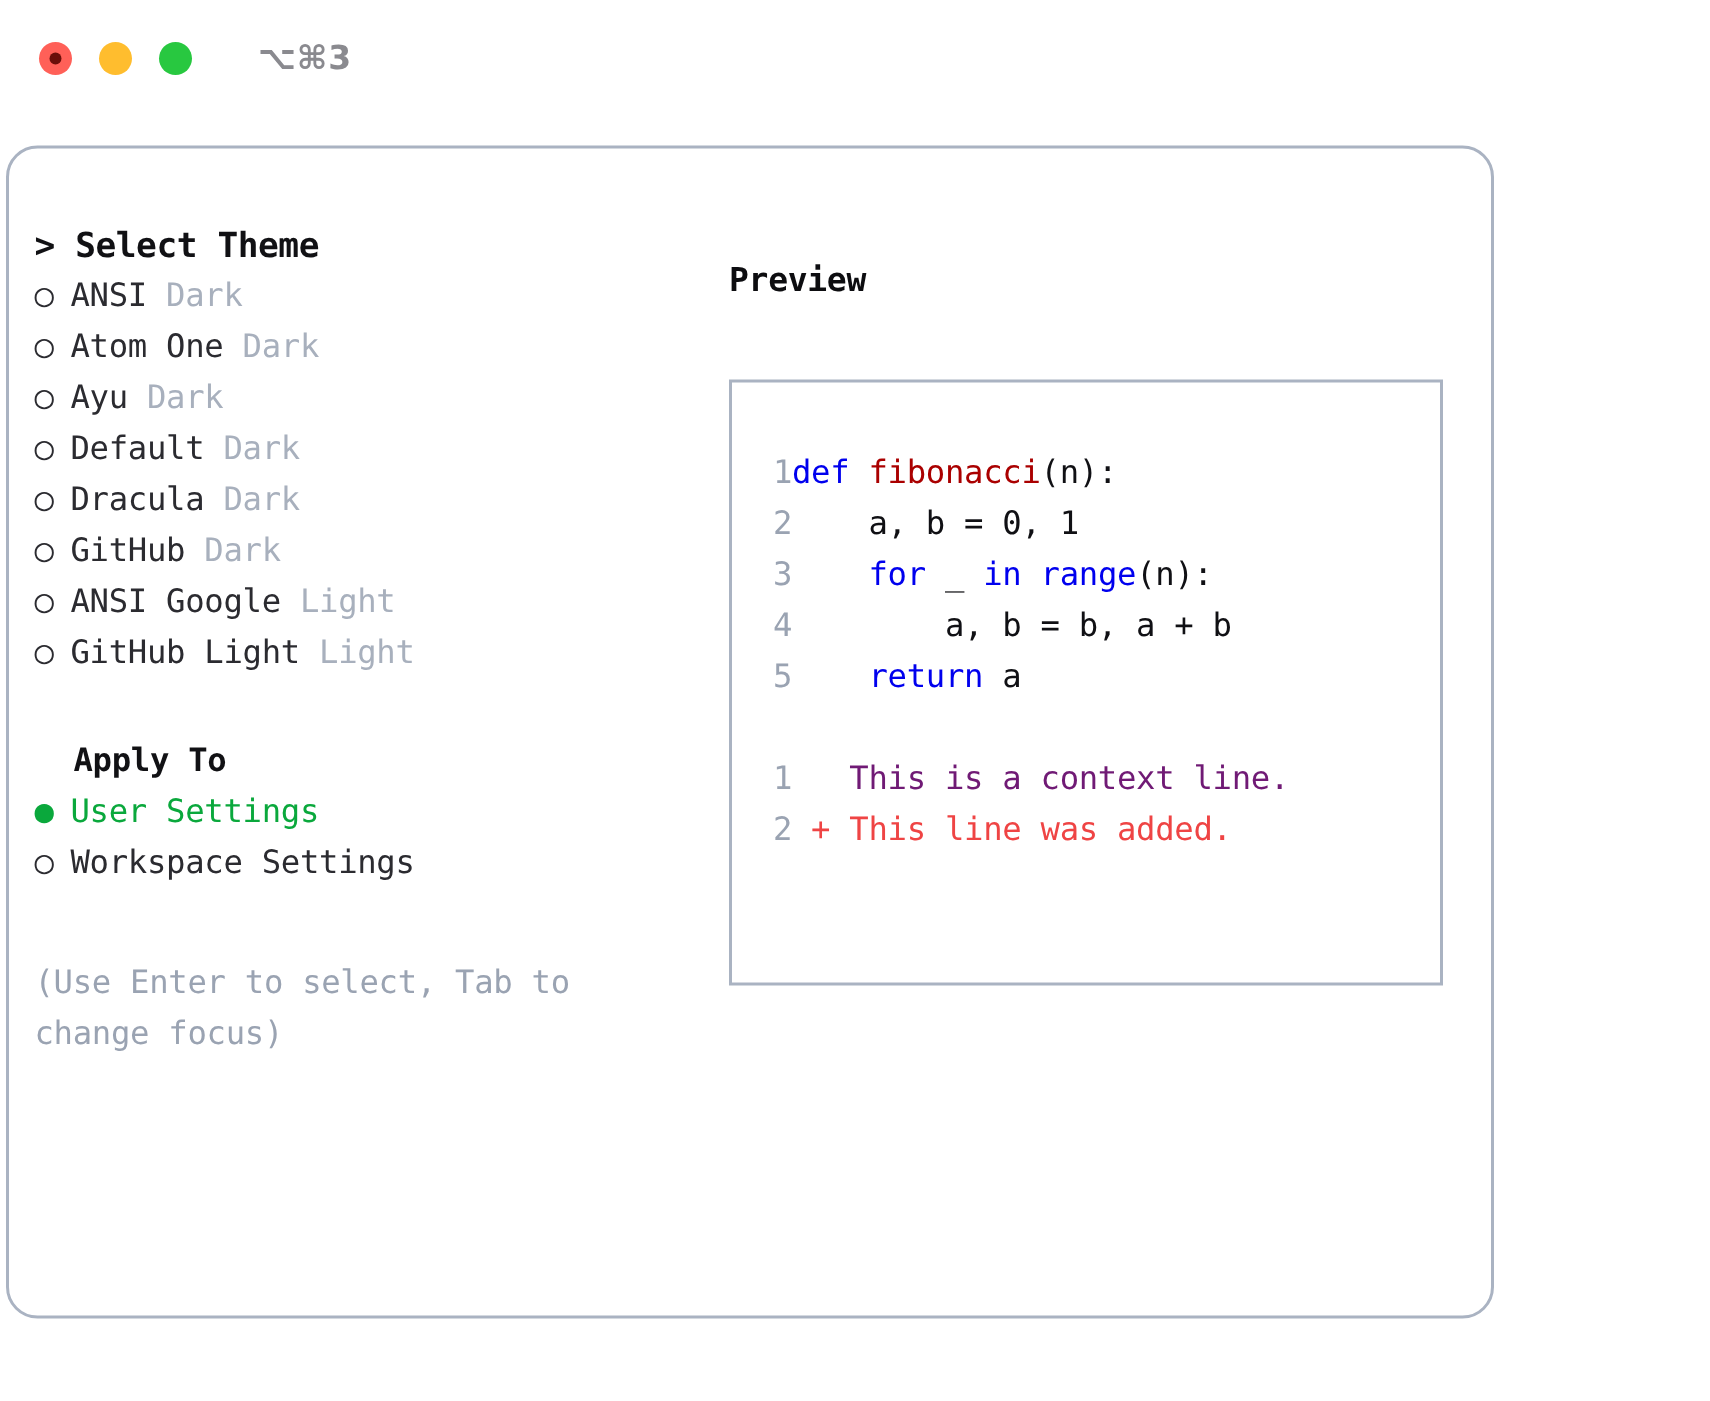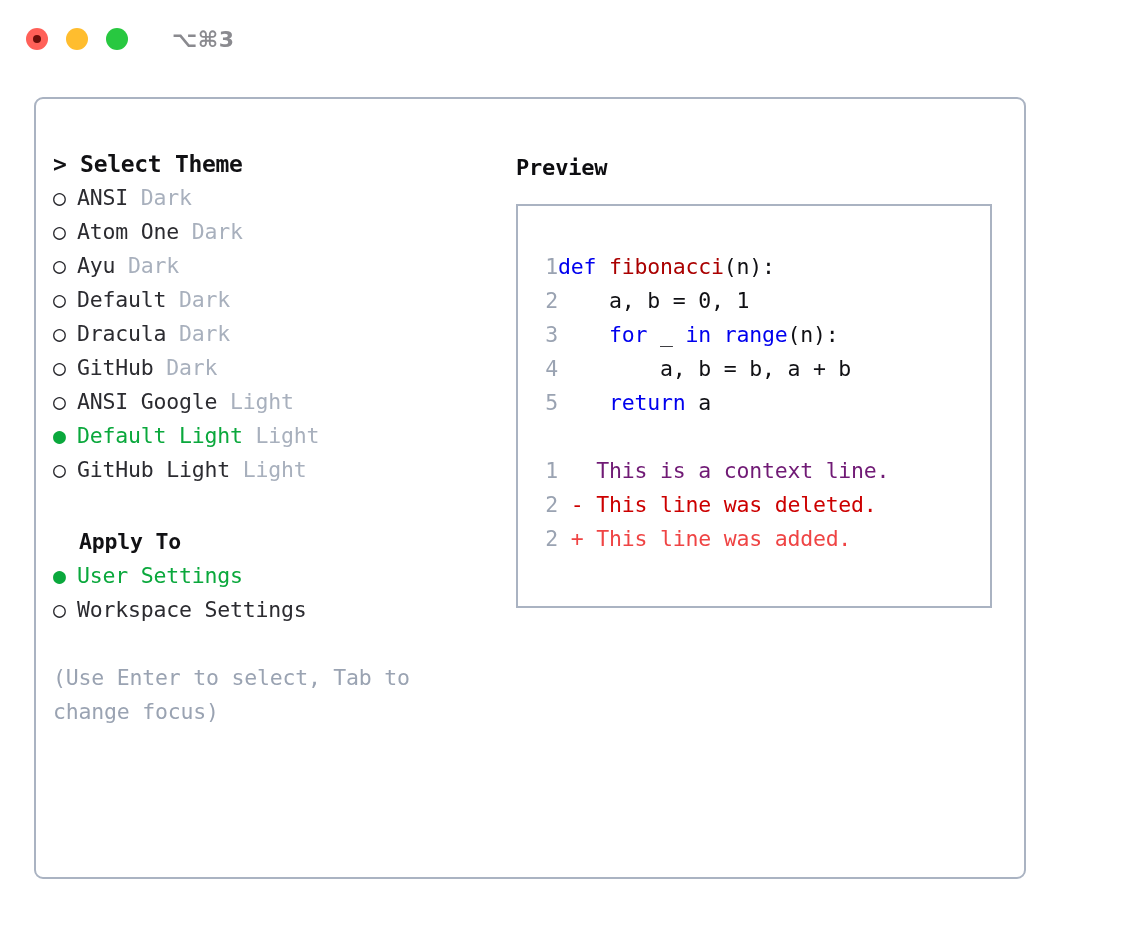--- a/index.html
+++ b/index.html
@@ -60,26 +60,26 @@
     font-size: 22px;
     font-weight: bold;
     color: #8a8a8f;
     letter-spacing: 0.5px;
     font-family: "DejaVu Sans", "Liberation Sans", sans-serif;
   }
 
   
   .panel {
     position: absolute;
-    left: 34px;
+    left: 4px;
     top: 97px;
     width: 992px;
     height: 782px;
     border: 2px solid #aab3c2;
-    border-radius: 9px;
+    border-radius: 21px;
     box-sizing: border-box;
     background: #ffffff;
   }
 
   .panel-inner {
     position: absolute;
     inset: 0;
     display: flex;
   }
 
@@ -128,39 +128,40 @@
   .spacer-lg { height: 38px; }
   .spacer-md { height: 34px; }
 
   .hint {
     font-size: 21.5px;
     line-height: 34px;
     color: #9aa3b2;
     width: 410px;
     white-space: pre-wrap;
     letter-spacing: -0.2px;
+    margin-top: 12px;
   }
 
   
   .right-col {
     flex: 1;
-    padding: 52px 0 0 0;
+    padding: 72px 0 0 0;
     box-sizing: border-box;
   }
   .preview-title {
     font-size: 22px;
     font-weight: bold;
     color: #0d0d10;
     height: 34px;
     line-height: 34px;
     letter-spacing: -0.2px;
   }
 
   .preview-box {
-    margin-top: 19px;
+    margin-top: 48px;
     width: 476px;
     height: 404px;
     border: 2px solid #aab3c2;
     box-sizing: border-box;
     background: #ffffff;
     padding: 44px 0 0 14px;
   }
 
   .code-line {
     font-size: 21.5px;
@@ -205,21 +206,20 @@
       <div class="left-col">
         <div class="list-head">&gt; Select Theme</div>
         <div id="theme-rows">
             <div class="row"><span class="marker off">○</span><span class="label">ANSI</span><span class="badge"> Dark</span></div>
             <div class="row"><span class="marker off">○</span><span class="label">Atom One</span><span class="badge"> Dark</span></div>
             <div class="row"><span class="marker off">○</span><span class="label">Ayu</span><span class="badge"> Dark</span></div>
             <div class="row"><span class="marker off">○</span><span class="label">Default</span><span class="badge"> Dark</span></div>
             <div class="row"><span class="marker off">○</span><span class="label">Dracula</span><span class="badge"> Dark</span></div>
             <div class="row"><span class="marker off">○</span><span class="label">GitHub</span><span class="badge"> Dark</span></div>
             <div class="row"><span class="marker off">○</span><span class="label">ANSI Google</span><span class="badge"> Light</span></div>
-            <div class="row selected"><span class="marker on">●</span><span class="label">Default Light</span><span class="badge"> Light</span></div>
             <div class="row"><span class="marker off">○</span><span class="label">GitHub Light</span><span class="badge"> Light</span></div>
           </div>
 
         <div class="spacer-lg"></div>
         <div class="section-head">Apply To</div>
         <div id="apply-rows">
             <div class="row selected"><span class="marker on">●</span><span class="label">User Settings</span></div>
             <div class="row"><span class="marker off">○</span><span class="label">Workspace Settings</span></div>
           </div>
 
@@ -233,21 +233,20 @@
           <div id="code-lines">
               <div class="code-line"><span class="lineno">1</span><span class="tok-kw">def </span><span class="tok-fn">fibonacci</span><span class="tok-txt">(n):</span></div>
               <div class="code-line"><span class="lineno">2</span><span class="tok-txt">    a, b = 0, 1</span></div>
               <div class="code-line"><span class="lineno">3</span><span class="tok-txt">    </span><span class="tok-kw">for</span><span class="tok-txt"> _ </span><span class="tok-kw">in</span><span class="tok-txt"> </span><span class="tok-kw">range</span><span class="tok-txt">(n):</span></div>
               <div class="code-line"><span class="lineno">4</span><span class="tok-txt">        a, b = b, a + b</span></div>
               <div class="code-line"><span class="lineno">5</span><span class="tok-txt">    </span><span class="tok-kw">return</span><span class="tok-txt"> a</span></div>
             </div>
           <div class="gap"></div>
           <div id="diff-lines">
               <div class="code-line"><span class="lineno">1</span><span class="tok-ctx">   This is a context line.</span></div>
-              <div class="code-line"><span class="lineno">2</span><span class="tok-del"> - This line was deleted.</span></div>
               <div class="code-line"><span class="lineno">2</span><span class="tok-add"> + This line was added.</span></div>
             </div>
         </div>
       </div>
 
     </div>
   </div>
 
 </div>
 

